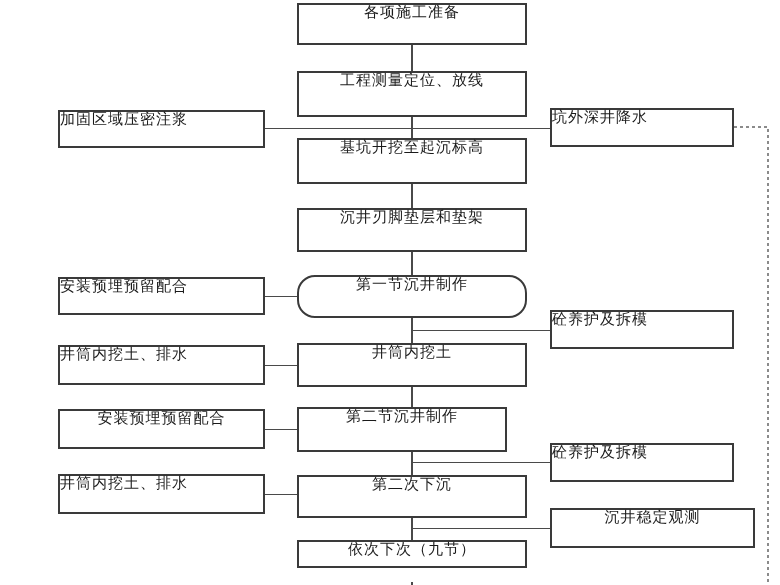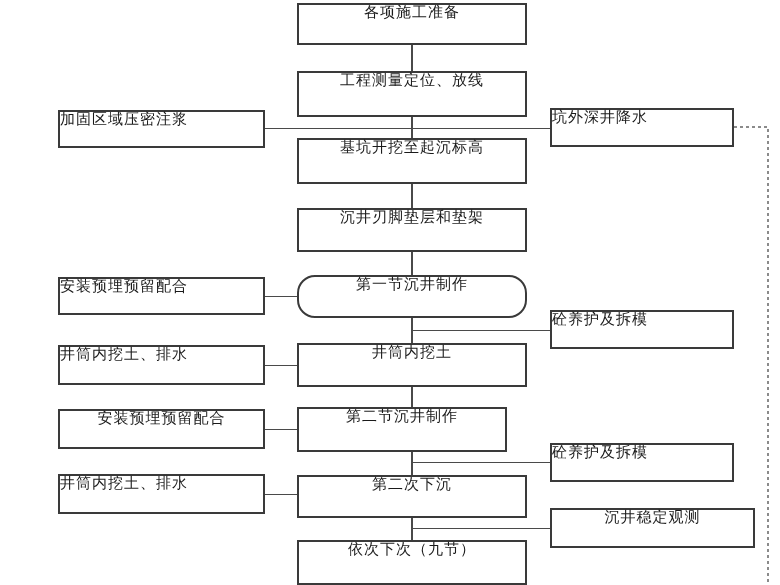--- a/index.html
+++ b/index.html
@@ -107,21 +107,21 @@
   </div>
 
   <div class="node center" style="left:297px; top:407px; width:210px; height:45px;">
     <span class="txt">第二节沉井制作</span>
   </div>
 
   <div class="node center" style="left:297px; top:475px; width:230px; height:43px;">
     <span class="txt">第二次下沉</span>
   </div>
 
-  <div class="node center" style="left:297px; top:540px; width:230px; height:45px;">
+  <div class="node center" style="left:297px; top:540px; width:230px; height:28px;">
     <span class="txt">依次下次（九节）</span>
   </div>
 
   <div class="node lead" style="left:58px; top:110px; width:207px; height:38px;">
     <span class="txt">加固区域压密注浆</span>
   </div>
 
   <div class="node lead" style="left:58px; top:277px; width:207px; height:38px;">
     <span class="txt">安装预埋预留配合</span>
   </div>

